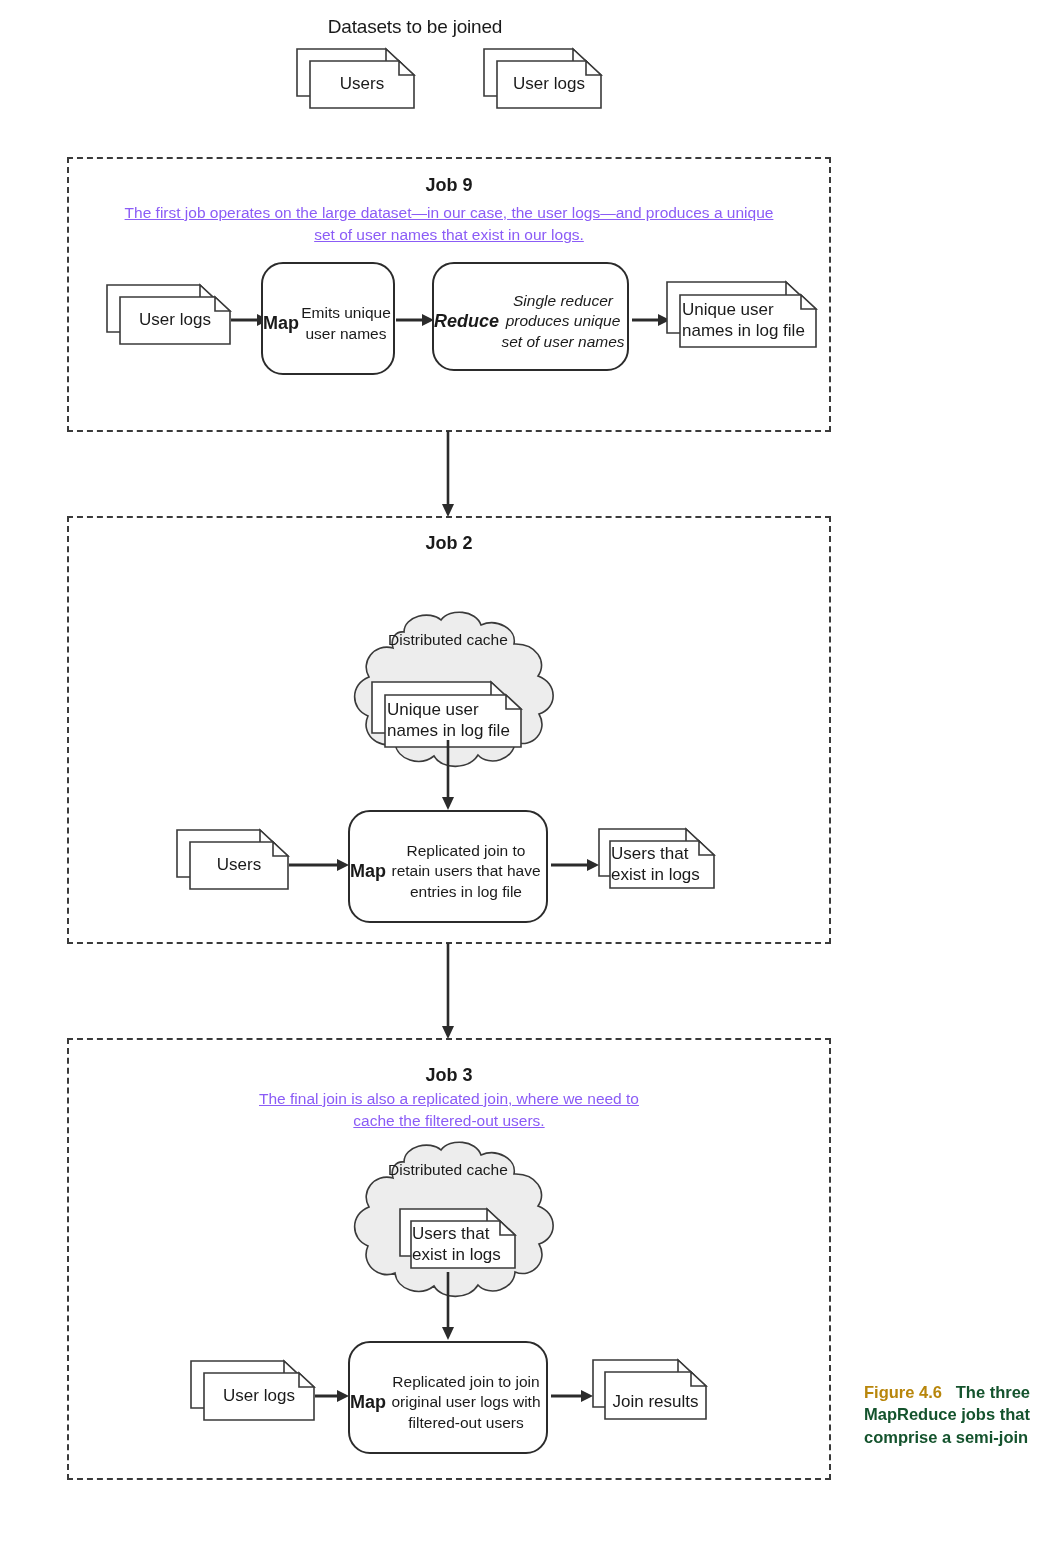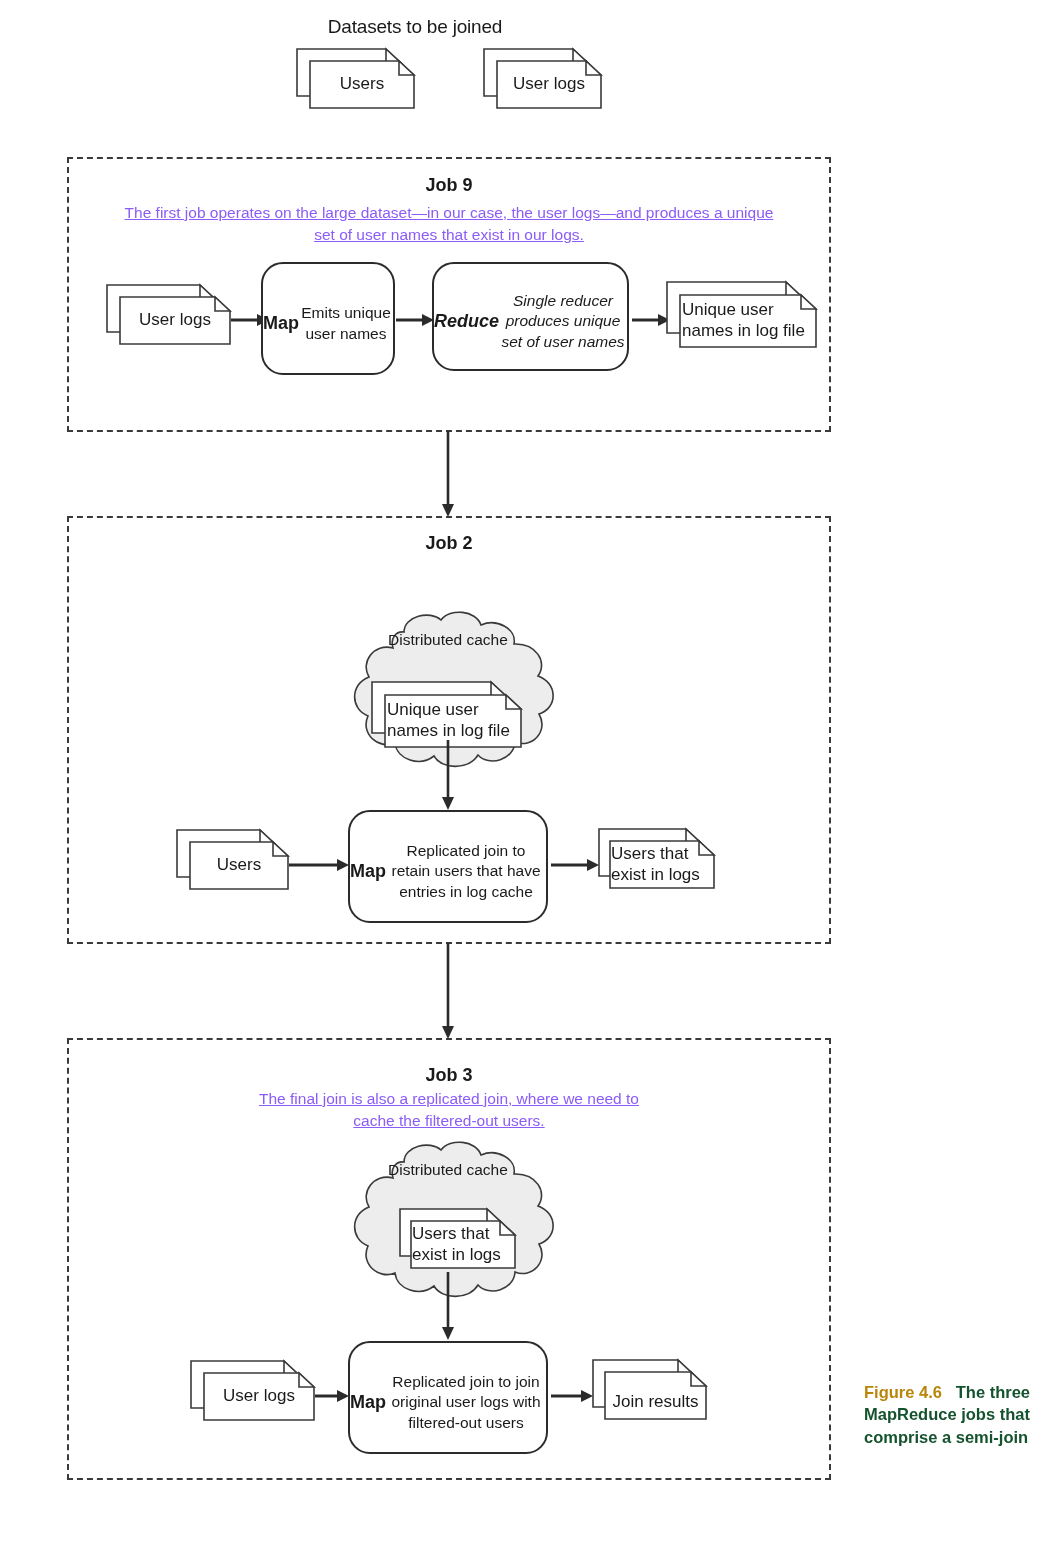--- a/index.html
+++ b/index.html
@@ -267,21 +267,21 @@
 
   <div class="arrow" style="left:289px; top:858px; width:60px; height:14px;">
     <svg width="60" height="14" viewBox="0 0 60 14" aria-hidden="true">
       <line x1="0" y1="7" x2="48" y2="7" stroke="#2b2b2b" stroke-width="3"></line>
       <polygon points="48,1 60,7 48,13" fill="#2b2b2b"></polygon>
     </svg>
   </div>
 
   <div class="proc" style="left:348px; top:810px; width:200px; height:113px;">
     <div class="proc-title">Map</div>
-    <div class="proc-body">Replicated join to retain users that have entries in log cache</div>
+    <div class="proc-body">Replicated join to retain users that have entries in log file</div>
   </div>
 
   <div class="arrow" style="left:551px; top:858px; width:48px; height:14px;">
     <svg width="48" height="14" viewBox="0 0 48 14" aria-hidden="true">
       <line x1="0" y1="7" x2="36" y2="7" stroke="#2b2b2b" stroke-width="3"></line>
       <polygon points="36,1 48,7 36,13" fill="#2b2b2b"></polygon>
     </svg>
   </div>
 
   <div class="doc" style="left:598px; top:828px; width:118px; height:62px;">

